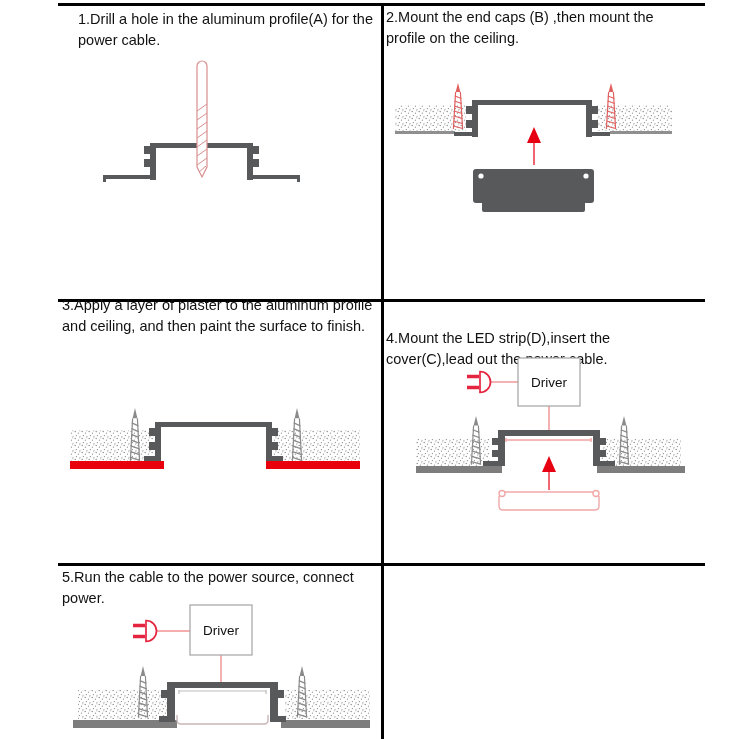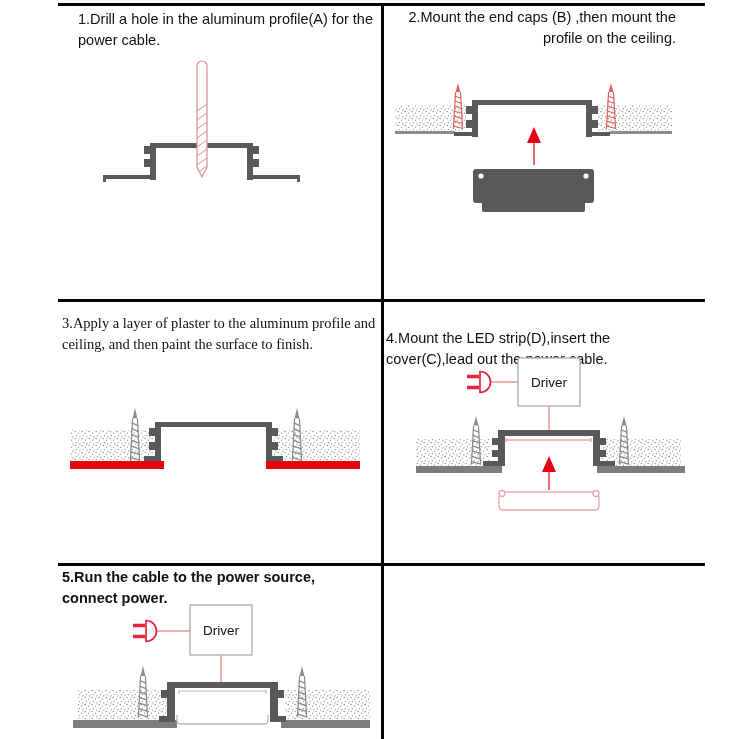--- a/index.html
+++ b/index.html
@@ -55,24 +55,24 @@
       </g>
     </defs>
   </svg>
 
   <div class="gridline" style="left:58px;top:3px;width:647px;height:3px;"></div>
   <div class="gridline" style="left:58px;top:299px;width:647px;height:3px;"></div>
   <div class="gridline" style="left:58px;top:563px;width:647px;height:3px;"></div>
   <div class="gridline" style="left:381px;top:3px;width:3px;height:736px;"></div>
 
   <div class="caption" style="left:62px;top:9px;width:324px;margin-left:16px;">1.Drill a hole in the aluminum profile(A) for the power cable.</div>
-  <div class="caption" style="left:386px;top:7px;width:290px;text-align:right;">2.Mount the end caps (B) ,then mount the profile on the ceiling.</div>
-  <div class="caption" style="left:62px;top:313px;width:322px;font-family:Liberation Serif, serif;">3.Apply a layer of plaster to the aluminum profile and ceiling, and then paint the surface to finish.</div>
+  <div class="caption" style="left:386px;top:7px;width:290px;">2.Mount the end caps (B) ,then mount the profile on the ceiling.</div>
+  <div class="caption" style="left:62px;top:295px;width:322px;">3.Apply a layer of plaster to the aluminum profile and ceiling, and then paint the surface to finish.</div>
   <div class="caption" style="left:386px;top:304px;width:280px;margin-top:24px;">4.Mount the LED strip(D),insert the cover(C),lead out the power cable.</div>
-  <div class="caption" style="left:62px;top:567px;width:310px;font-weight:bold;">5.Run the cable to the power source, connect power.</div>
+  <div class="caption" style="left:62px;top:567px;width:310px;">5.Run the cable to the power source, connect power.</div>
 
   <svg style="left:60px;top:55px;" width="290" height="175" viewBox="0 0 290 175">
     <g>
       <rect class="f-profile" x="90" y="88" width="103" height="5"></rect>
       <rect class="f-profile" x="90" y="88" width="6" height="37"></rect>
       <rect class="f-profile" x="187" y="88" width="6" height="37"></rect>
       <rect class="f-profile" x="84" y="91" width="6" height="8"></rect>
       <rect class="f-profile" x="84" y="104" width="6" height="8"></rect>
       <rect class="f-profile" x="193" y="91" width="6" height="8"></rect>
       <rect class="f-profile" x="193" y="104" width="6" height="8"></rect>

